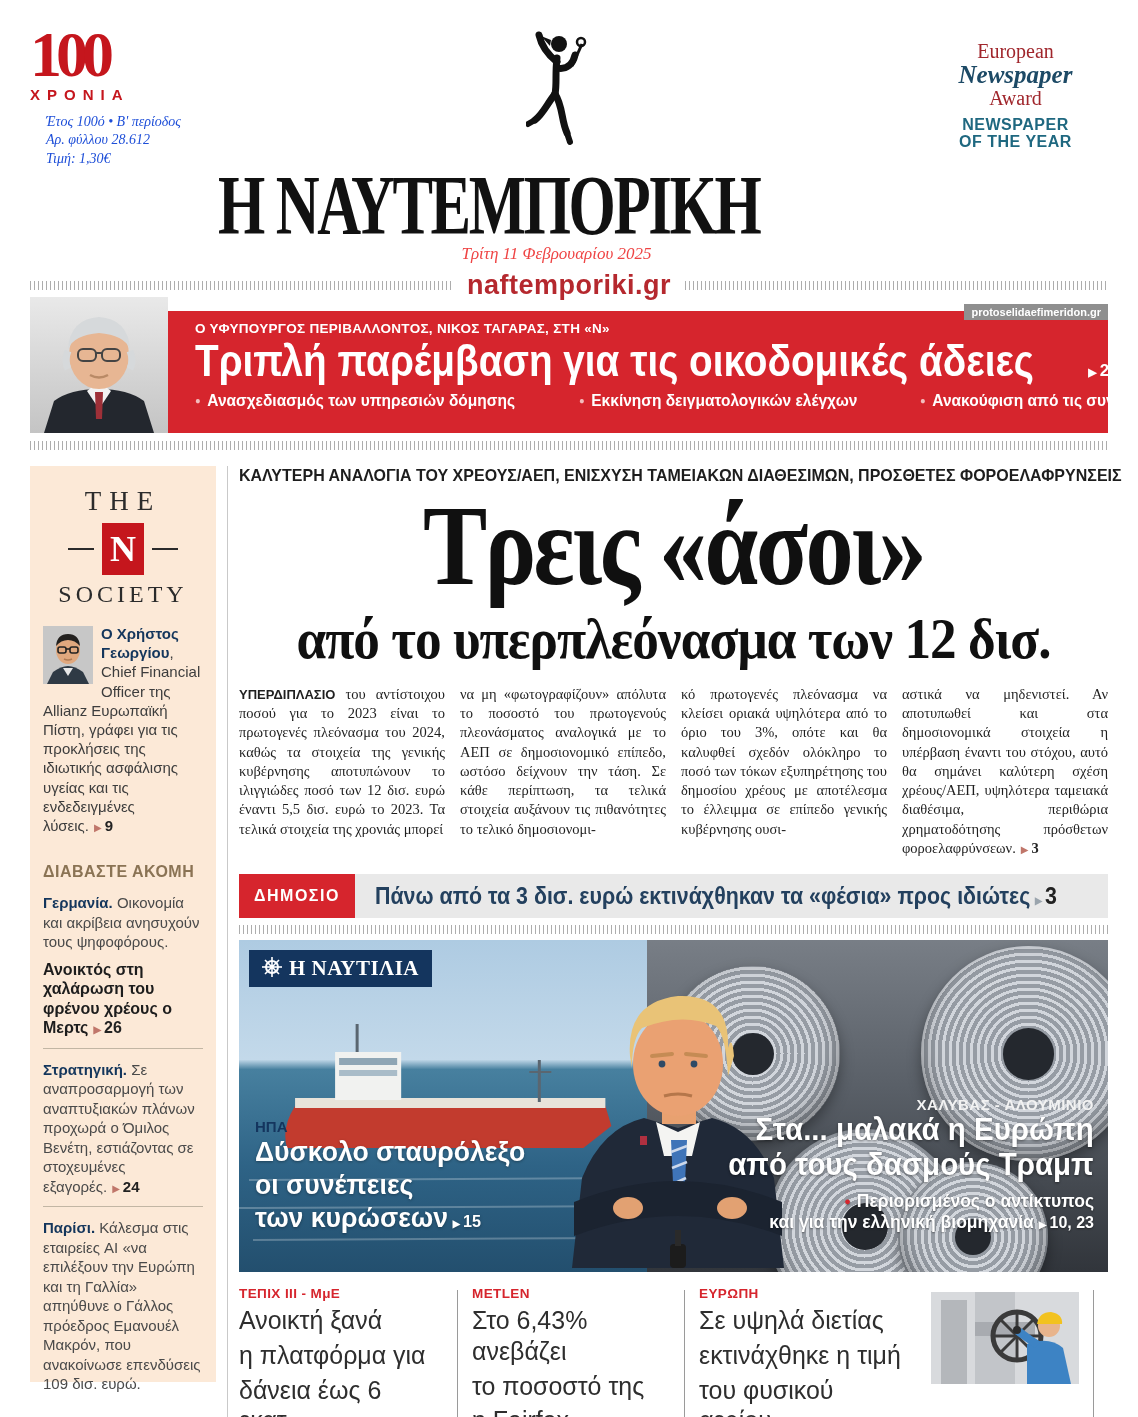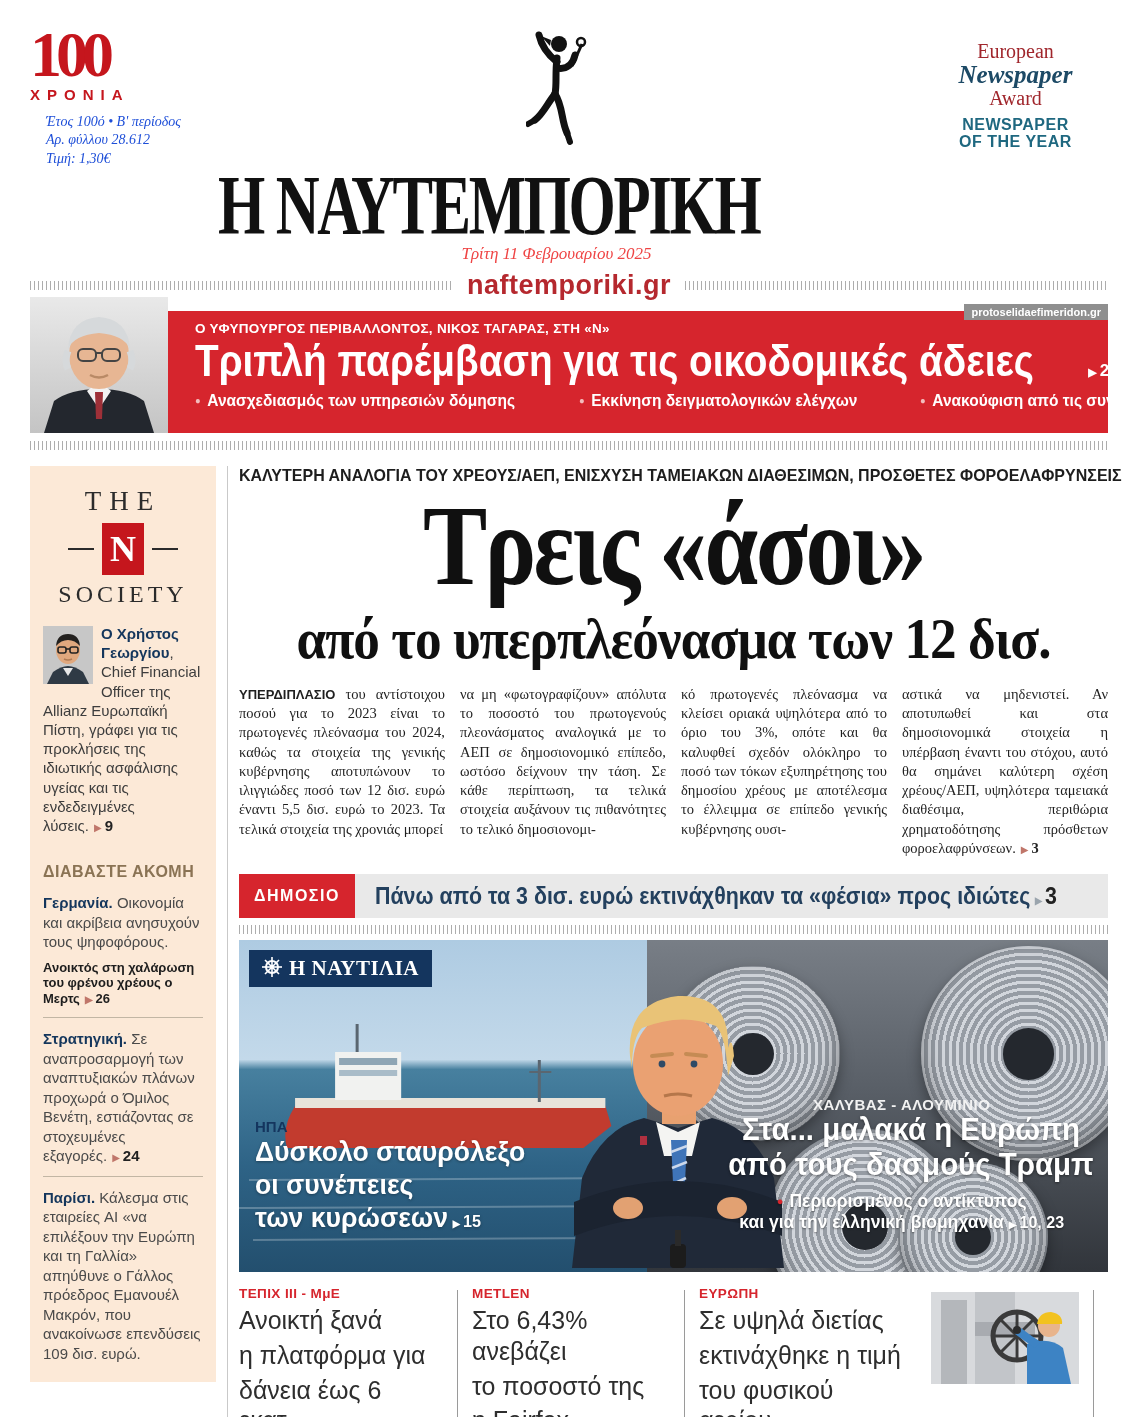--- a/index.html
+++ b/index.html
@@ -63,21 +63,21 @@
            font-size:36px; width:42px; height:52px; display:flex; align-items:center; justify-content:center;}
   .soc-society { font-family:"Liberation Serif",serif; font-size:24px; letter-spacing:4px; color:#2b2b2b;}
   .soc-item { margin-top:16px; font-size:15px; line-height:1.28; color:#3d3d3d; text-align:left;}
   .soc-thumb { float:left; width:50px; height:58px; margin:2px 8px 2px 0; }
   .soc-name { font-weight:bold; color:#14365c; }
   .sb-ticks { margin:16px 0 12px 0; }
   .sb-title { font-weight:bold; font-size:16px; color:#8a7354; letter-spacing:.5px; margin-bottom:12px;}
   .sb-item { font-size:15px; line-height:1.3; color:#4a4a4a; padding-bottom:10px; }
   .sb-item + .sb-item { border-top:1px solid #c2b6a4; padding-top:11px; }
   .sb-lead { font-weight:bold; color:#14365c; }
-  .sb-head { font-weight:bold; color:#1d1d1d; font-size:13px; line-height:1.22; margin-top:8px;}
+  .sb-head { font-weight:bold; color:#1d1d1d; font-size:16px; line-height:1.22; margin-top:8px;}
   .pref { white-space:nowrap; }
   .pref::before { content:"▶"; color:#c0766a; font-size:10px; margin:0 3px 0 5px; }
   .pref i { font-style:normal; font-weight:bold; color:#222; }
 
   
   .main { flex:1; min-width:0; }
   .main-kicker { font-weight:bold; font-size:16.5px; color:#1d1d1d; transform:scaleX(.97); transform-origin:left; white-space:nowrap;}
   .h1 { font-family:"Liberation Serif",serif; font-weight:bold; font-size:112px; color:#101010;
         text-align:center; line-height:.98; transform:scale(.86,1.02); transform-origin:center; margin-top:6px; letter-spacing:-3px;}
   .h2 { font-family:"Liberation Serif",serif; font-weight:bold; font-size:56px; color:#101010;
@@ -105,21 +105,21 @@
           box-shadow:inset 0 -10px 22px rgba(0,0,0,.4), 0 6px 14px rgba(0,0,0,.35); }
   .coil::after { content:""; position:absolute; inset:38%; border-radius:50%; background:#24282e; }
   .naftilia { position:absolute; top:10px; left:10px; background:#14355e; color:#fff; display:flex;
               align-items:center; gap:7px; padding:6px 13px; z-index:6;}
   .naftilia b { font-family:"Liberation Serif",serif; font-size:21px; letter-spacing:.5px; }
   .cap-left { position:absolute; left:16px; bottom:38px; z-index:7; }
   .cap-left .ck { color:#14355e; font-weight:bold; font-size:15px; }
   .cap-left .cl { color:#fff; font-weight:bold; font-size:28px; line-height:1.18;
                   text-shadow:0 1px 3px rgba(0,0,0,.35); transform:scaleX(.95); transform-origin:left;}
   .cap-left .pref::before{ color:#fff; } .cap-left .pref i{ color:#fff; font-size:17px;}
-  .cap-right { position:absolute; right:14px; bottom:38px; text-align:center; z-index:7;margin-top:36px; }
+  .cap-right { position:absolute; right:14px; bottom:38px; text-align:right; z-index:7;margin-top:36px; }
   .cap-right .ck { color:#f2f2f2; font-weight:bold; font-size:15px; letter-spacing:.5px;}
   .cap-right .cl { color:#fff; font-weight:bold; font-size:31px; line-height:1.12;
                    text-shadow:0 1px 3px rgba(0,0,0,.45); transform:scaleX(.95); transform-origin:right;}
   .cap-right .cb { color:#fff; font-weight:bold; font-size:17.5px; margin-top:8px; line-height:1.25;
                    text-shadow:0 1px 2px rgba(0,0,0,.45);}
   .cap-right .cb::before { content:"●"; color:#d6252d; font-size:11px; margin-right:6px; vertical-align:2px;}
   .cap-right .pref::before{ color:#fff; } .cap-right .pref i{ color:#fff; font-size:16px;}
   .trump { position:absolute; left:305px; bottom:0; z-index:4; }
 
   

